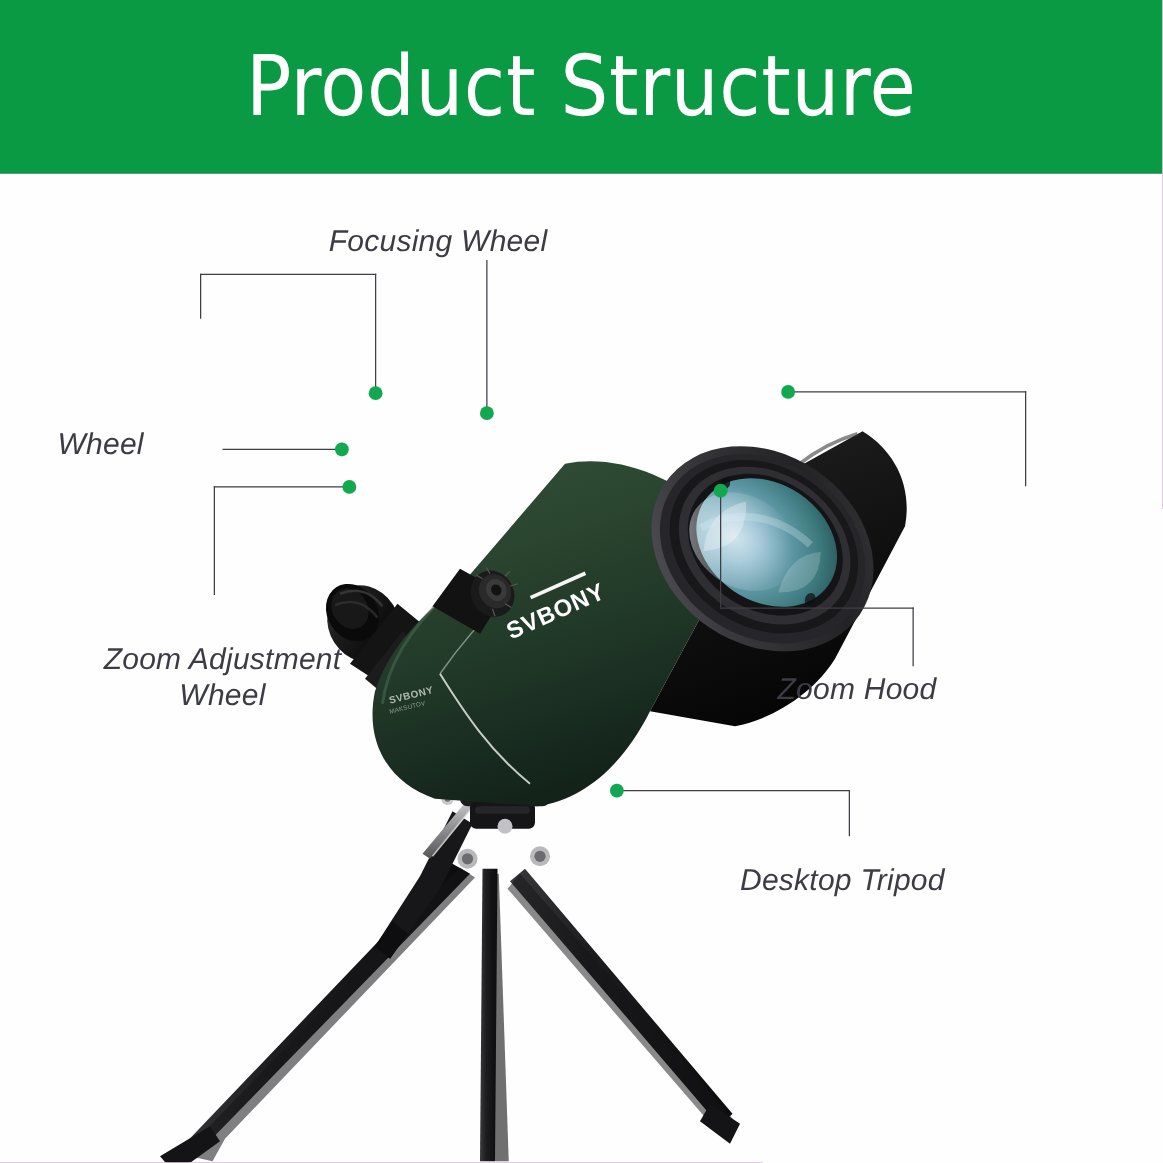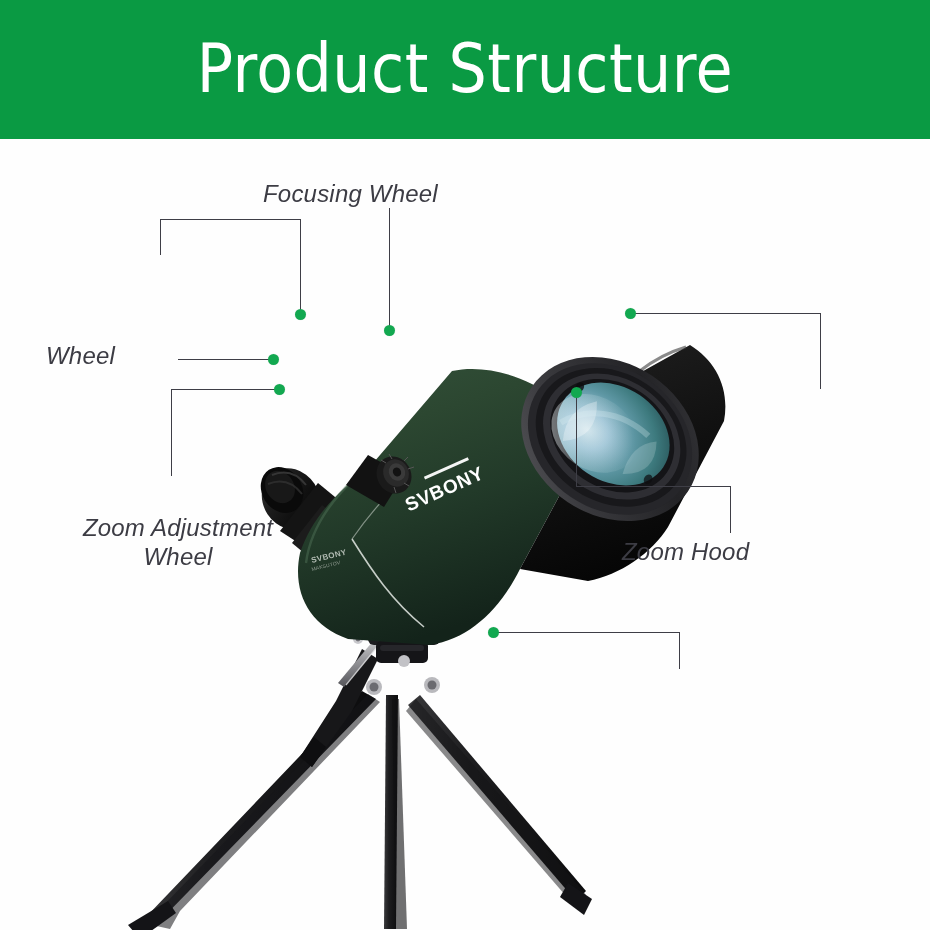--- a/index.html
+++ b/index.html
@@ -259,15 +259,16 @@
 
     <div class="lead v" style="left: 576px; top: 255px; height: 92px; background: rgb(62, 62, 70);"></div>
     <div class="lead h" style="left: 576px; top: 347px; width: 155px; background: rgb(62, 62, 70);"></div>
     <div class="lead v" style="left: 730px; top: 347px; height: 47px; background: rgb(62, 62, 70);"></div>
     <div class="dot" style="left: 571px; top: 248px; background: rgb(18, 168, 80);"></div>
     <div class="callout" style="left: 622px; top: 398px; color: rgb(60, 60, 68);">Zoom Hood</div>
 
     <div class="lead h" style="left: 497px; top: 493px; width: 183px; background: rgb(62, 62, 70);"></div>
     <div class="lead v" style="left: 679px; top: 493px; height: 37px; background: rgb(62, 62, 70);"></div>
     <div class="dot" style="left: 488px; top: 488px; background: rgb(18, 168, 80);"></div>
+    <div class="callout" style="left: 592px; top: 551px; color: rgb(60, 60, 68);">Desktop Tripod</div>
 
   </div>
 </div>
 
 </body></html>

